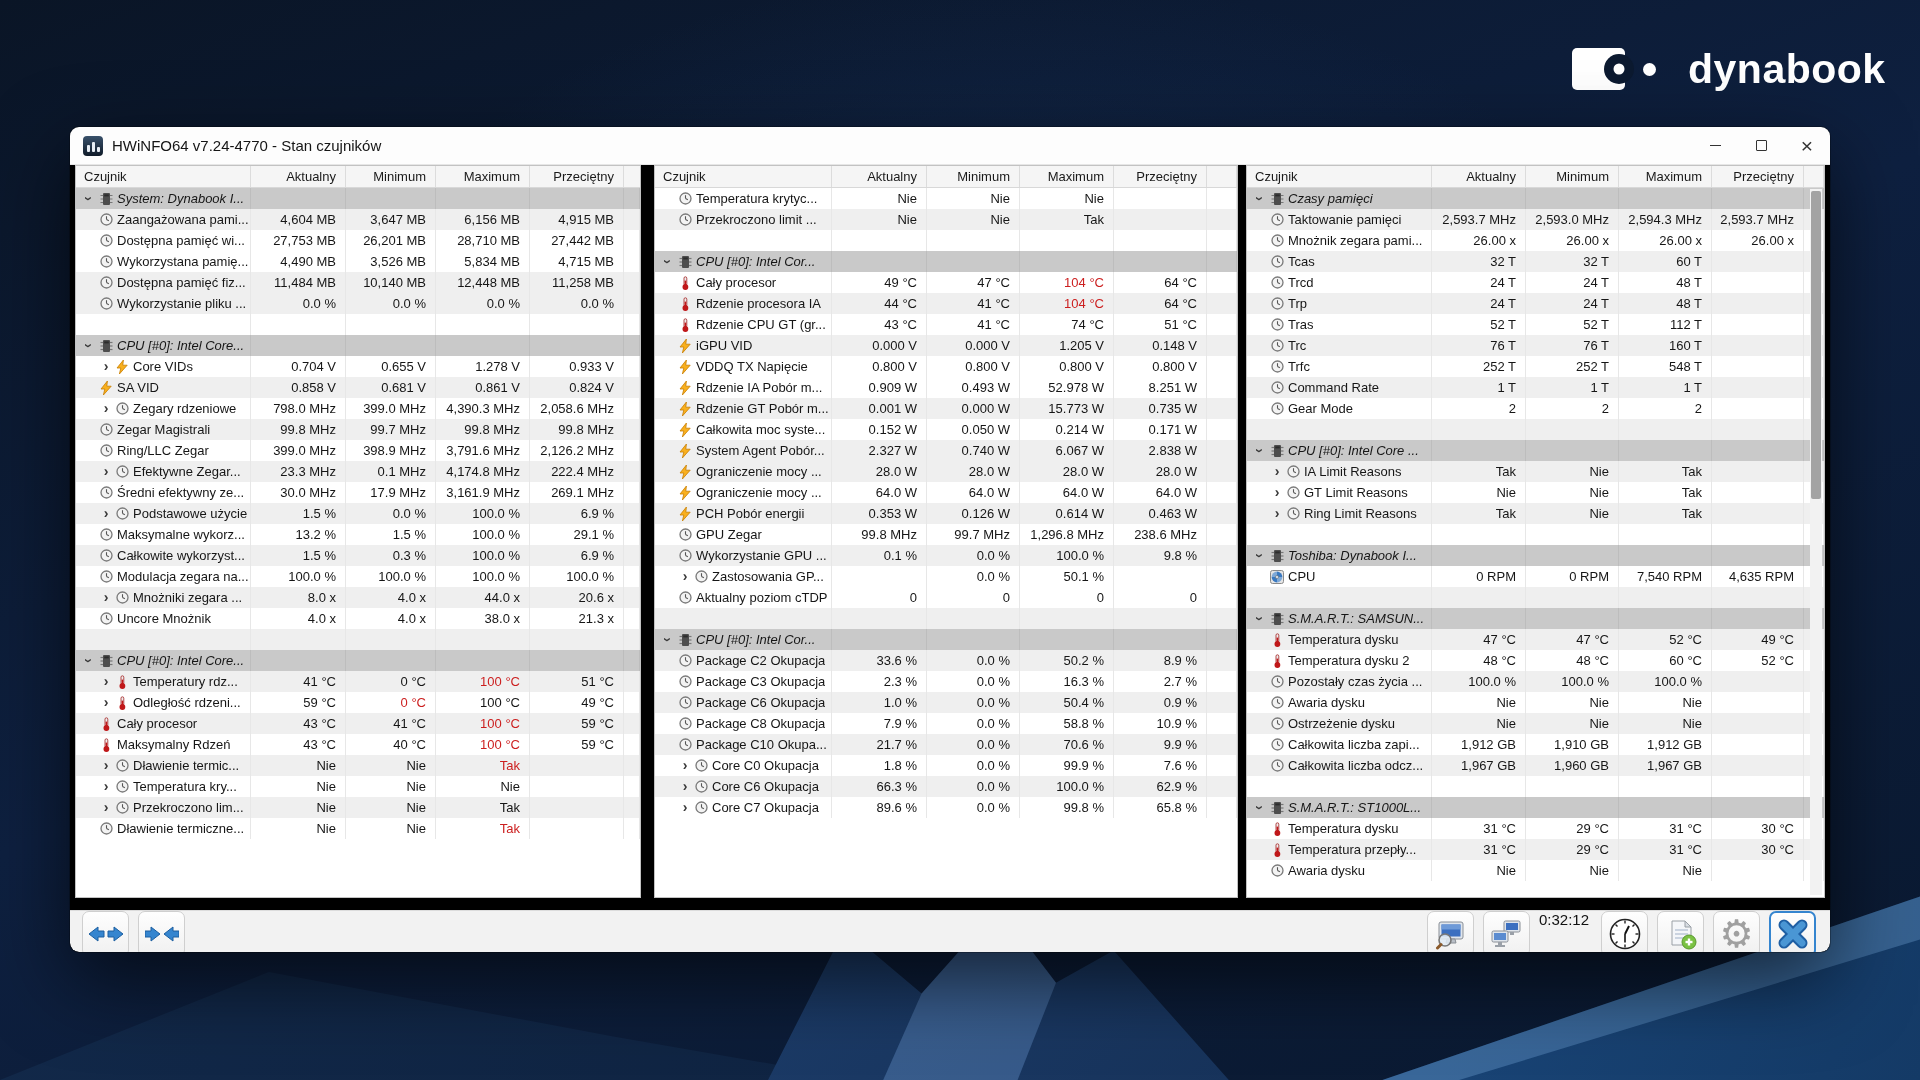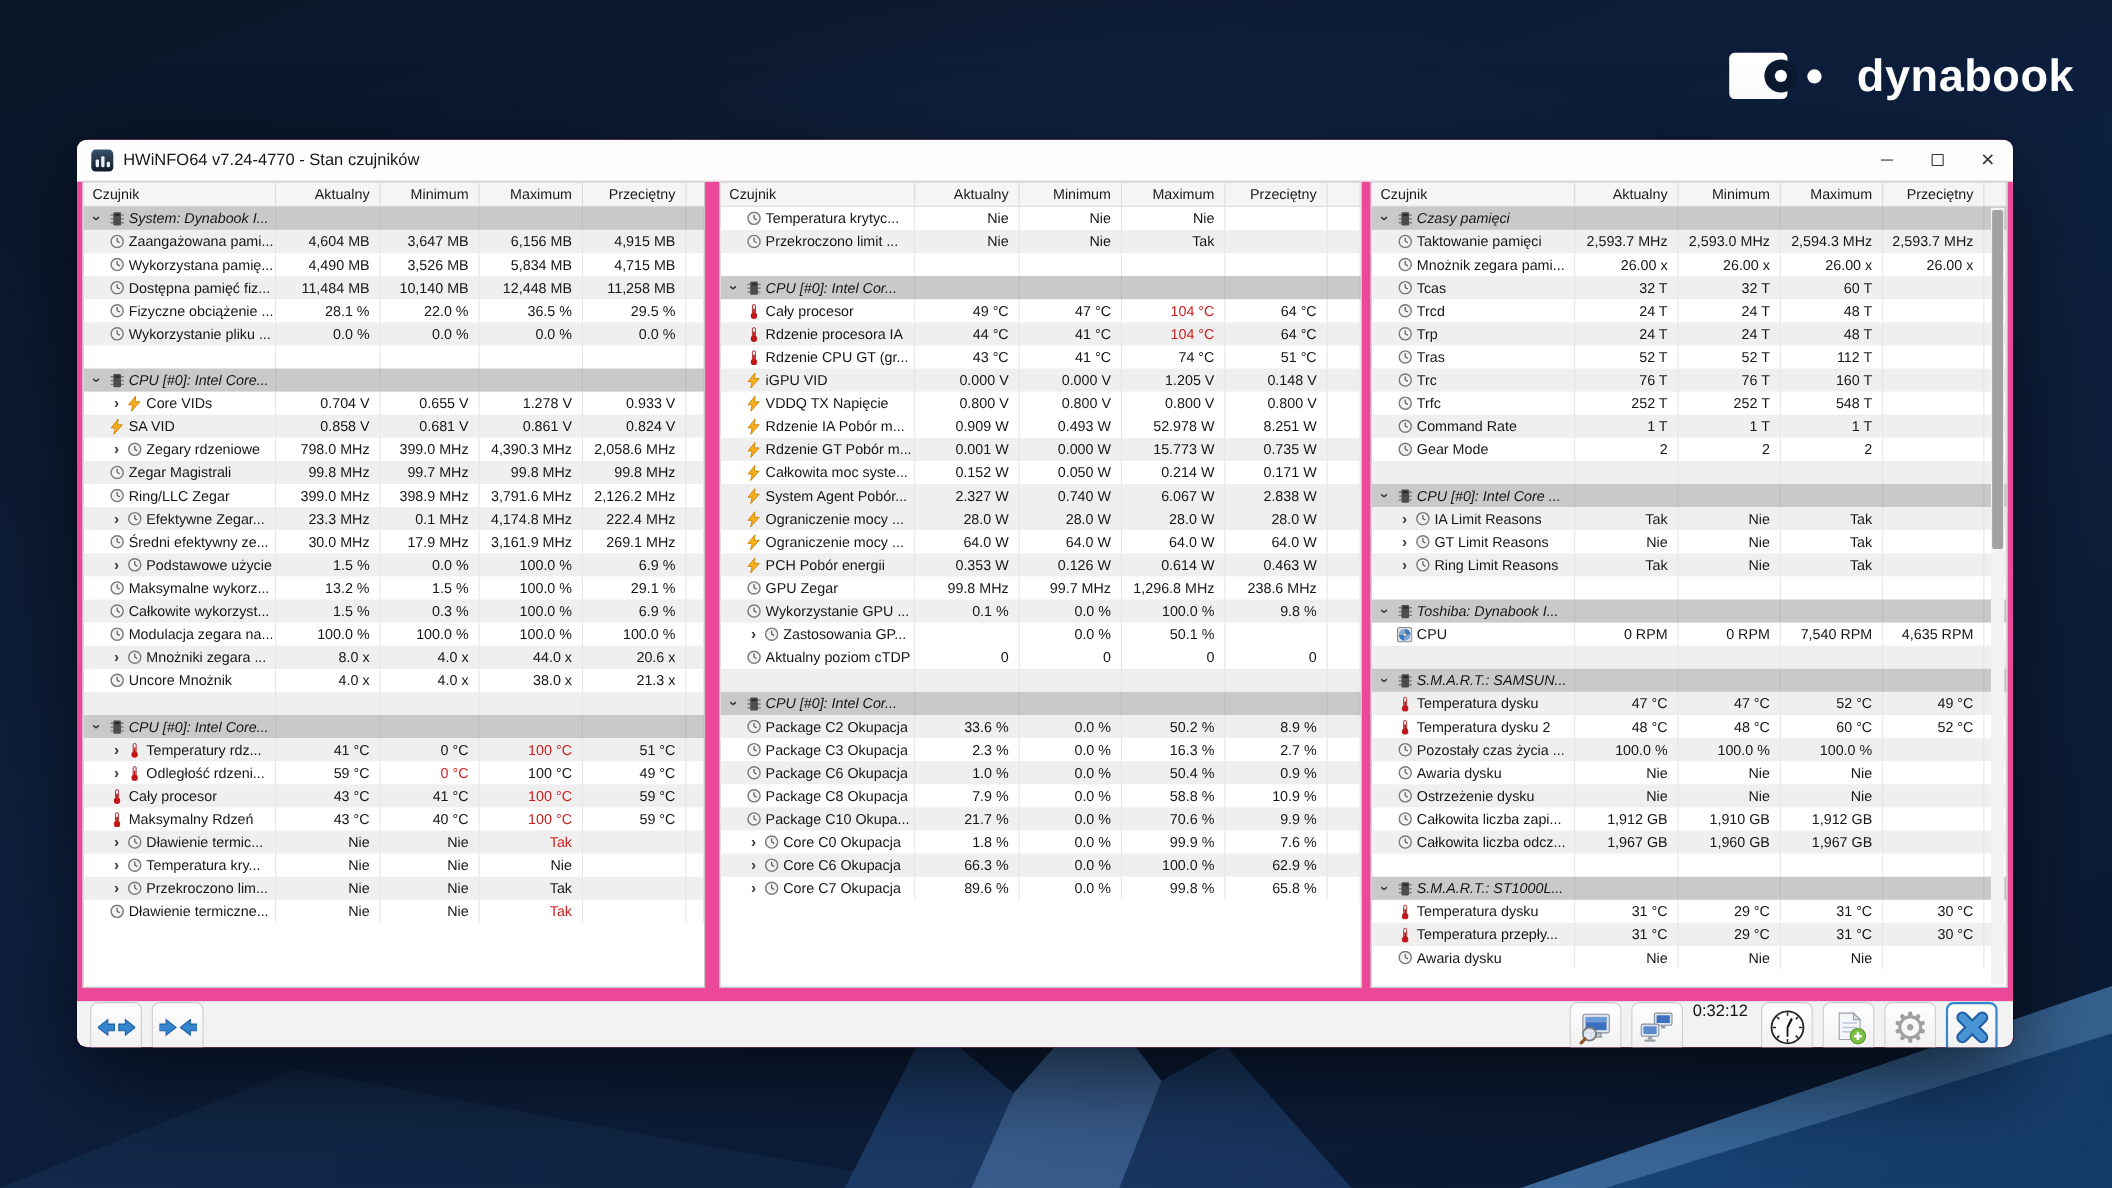--- a/index.html
+++ b/index.html
@@ -15,21 +15,21 @@
 
   
   .logo{position:absolute;left:1572px;top:46px;height:46px;display:flex;align-items:center}
   .logo-mark{position:relative;width:53px;height:42px;background:#fff;border-radius:5px}
   .logo-mark .notch{position:absolute;right:-9px;top:50%;transform:translateY(-50%);width:30px;height:30px;border-radius:50%;background:#0c1a30}
   .logo-mark .notch .in-dot{position:absolute;left:50%;top:50%;transform:translate(-50%,-50%);width:11px;height:11px;border-radius:50%;background:#fff}
   .logo-dot{width:13px;height:13px;border-radius:50%;background:#fff;margin-left:18px}
   .logo-text{color:#fff;font-size:41px;font-weight:700;letter-spacing:.5px;margin-left:32px;line-height:1}
 
   
-  .window{position:absolute;left:70px;top:127px;width:1760px;height:825px;background:#ec4899;border-radius:9px;box-shadow:0 28px 80px rgba(0,0,0,.62),0 0 0 1px rgba(0,0,0,.25);overflow:hidden}
+  .window{position:absolute;left:70px;top:127px;width:1760px;height:825px;background:#000000;border-radius:9px;box-shadow:0 28px 80px rgba(0,0,0,.62),0 0 0 1px rgba(0,0,0,.25);overflow:hidden}
   .titlebar{position:absolute;left:0;top:0;right:0;height:38px;background:#fdfdfd;border-bottom:1px solid #e6e6e6;display:flex;align-items:center}
   .app-icon{width:20px;height:20px;margin-left:13px;border-radius:4px;background:linear-gradient(180deg,#39516b,#101b29);position:relative}
   .app-icon i{position:absolute;bottom:4px;width:3px;background:#e8eef5;border-radius:1px}
   .app-icon i:nth-child(1){left:4px;height:7px}
   .app-icon i:nth-child(2){left:9px;height:10px}
   .app-icon i:nth-child(3){left:14px;height:5px}
   .title-text{margin-left:9px;font-size:15px;color:#151515}
   .win-controls{margin-left:auto;display:flex;height:100%}
   .win-btn{width:46px;height:100%;display:flex;align-items:center;justify-content:center;color:#333}
   .min-bar{width:11px;height:0;border-top:1.6px solid #333}
@@ -169,20 +169,38 @@
       <div class="row">
         <div class="cell name">
           <span class="gut"></span>
           <span class="ic">
             <svg width="13" height="13" viewBox="0 0 13 13">
               <circle cx="6.5" cy="6.5" r="5.5" fill="#f3f3f3" stroke="#7a7a7a" stroke-width="1.3"></circle>
               <line x1="6.5" y1="6.5" x2="6.5" y2="3.2" stroke="#555" stroke-width="1.1"></line>
               <line x1="6.5" y1="6.5" x2="8.9" y2="7.7" stroke="#555" stroke-width="1.1"></line>
             </svg>
           </span>
+          <span class="lbl">Dostępna pamięć wi...</span>
+        </div>
+        <div class="cell num">27,753 MB</div>
+        <div class="cell num">26,201 MB</div>
+        <div class="cell num">28,710 MB</div>
+        <div class="cell num">27,442 MB</div>
+        <div class="cell"></div>
+      </div>
+      <div class="row">
+        <div class="cell name">
+          <span class="gut"></span>
+          <span class="ic">
+            <svg width="13" height="13" viewBox="0 0 13 13">
+              <circle cx="6.5" cy="6.5" r="5.5" fill="#f3f3f3" stroke="#7a7a7a" stroke-width="1.3"></circle>
+              <line x1="6.5" y1="6.5" x2="6.5" y2="3.2" stroke="#555" stroke-width="1.1"></line>
+              <line x1="6.5" y1="6.5" x2="8.9" y2="7.7" stroke="#555" stroke-width="1.1"></line>
+            </svg>
+          </span>
           <span class="lbl">Wykorzystana pamię...</span>
         </div>
         <div class="cell num">4,490 MB</div>
         <div class="cell num">3,526 MB</div>
         <div class="cell num">5,834 MB</div>
         <div class="cell num">4,715 MB</div>
         <div class="cell"></div>
       </div>
       <div class="row alt">
         <div class="cell name">
@@ -193,38 +211,20 @@
               <line x1="6.5" y1="6.5" x2="6.5" y2="3.2" stroke="#555" stroke-width="1.1"></line>
               <line x1="6.5" y1="6.5" x2="8.9" y2="7.7" stroke="#555" stroke-width="1.1"></line>
             </svg>
           </span>
           <span class="lbl">Dostępna pamięć fiz...</span>
         </div>
         <div class="cell num">11,484 MB</div>
         <div class="cell num">10,140 MB</div>
         <div class="cell num">12,448 MB</div>
         <div class="cell num">11,258 MB</div>
-        <div class="cell"></div>
-      </div>
-      <div class="row">
-        <div class="cell name">
-          <span class="gut"></span>
-          <span class="ic">
-            <svg width="13" height="13" viewBox="0 0 13 13">
-              <circle cx="6.5" cy="6.5" r="5.5" fill="#f3f3f3" stroke="#7a7a7a" stroke-width="1.3"></circle>
-              <line x1="6.5" y1="6.5" x2="6.5" y2="3.2" stroke="#555" stroke-width="1.1"></line>
-              <line x1="6.5" y1="6.5" x2="8.9" y2="7.7" stroke="#555" stroke-width="1.1"></line>
-            </svg>
-          </span>
-          <span class="lbl">Fizyczne obciążenie ...</span>
-        </div>
-        <div class="cell num">28.1 %</div>
-        <div class="cell num">22.0 %</div>
-        <div class="cell num">36.5 %</div>
-        <div class="cell num">29.5 %</div>
         <div class="cell"></div>
       </div>
       <div class="row alt">
         <div class="cell name">
           <span class="gut"></span>
           <span class="ic">
             <svg width="13" height="13" viewBox="0 0 13 13">
               <circle cx="6.5" cy="6.5" r="5.5" fill="#f3f3f3" stroke="#7a7a7a" stroke-width="1.3"></circle>
               <line x1="6.5" y1="6.5" x2="6.5" y2="3.2" stroke="#555" stroke-width="1.1"></line>
               <line x1="6.5" y1="6.5" x2="8.9" y2="7.7" stroke="#555" stroke-width="1.1"></line>

